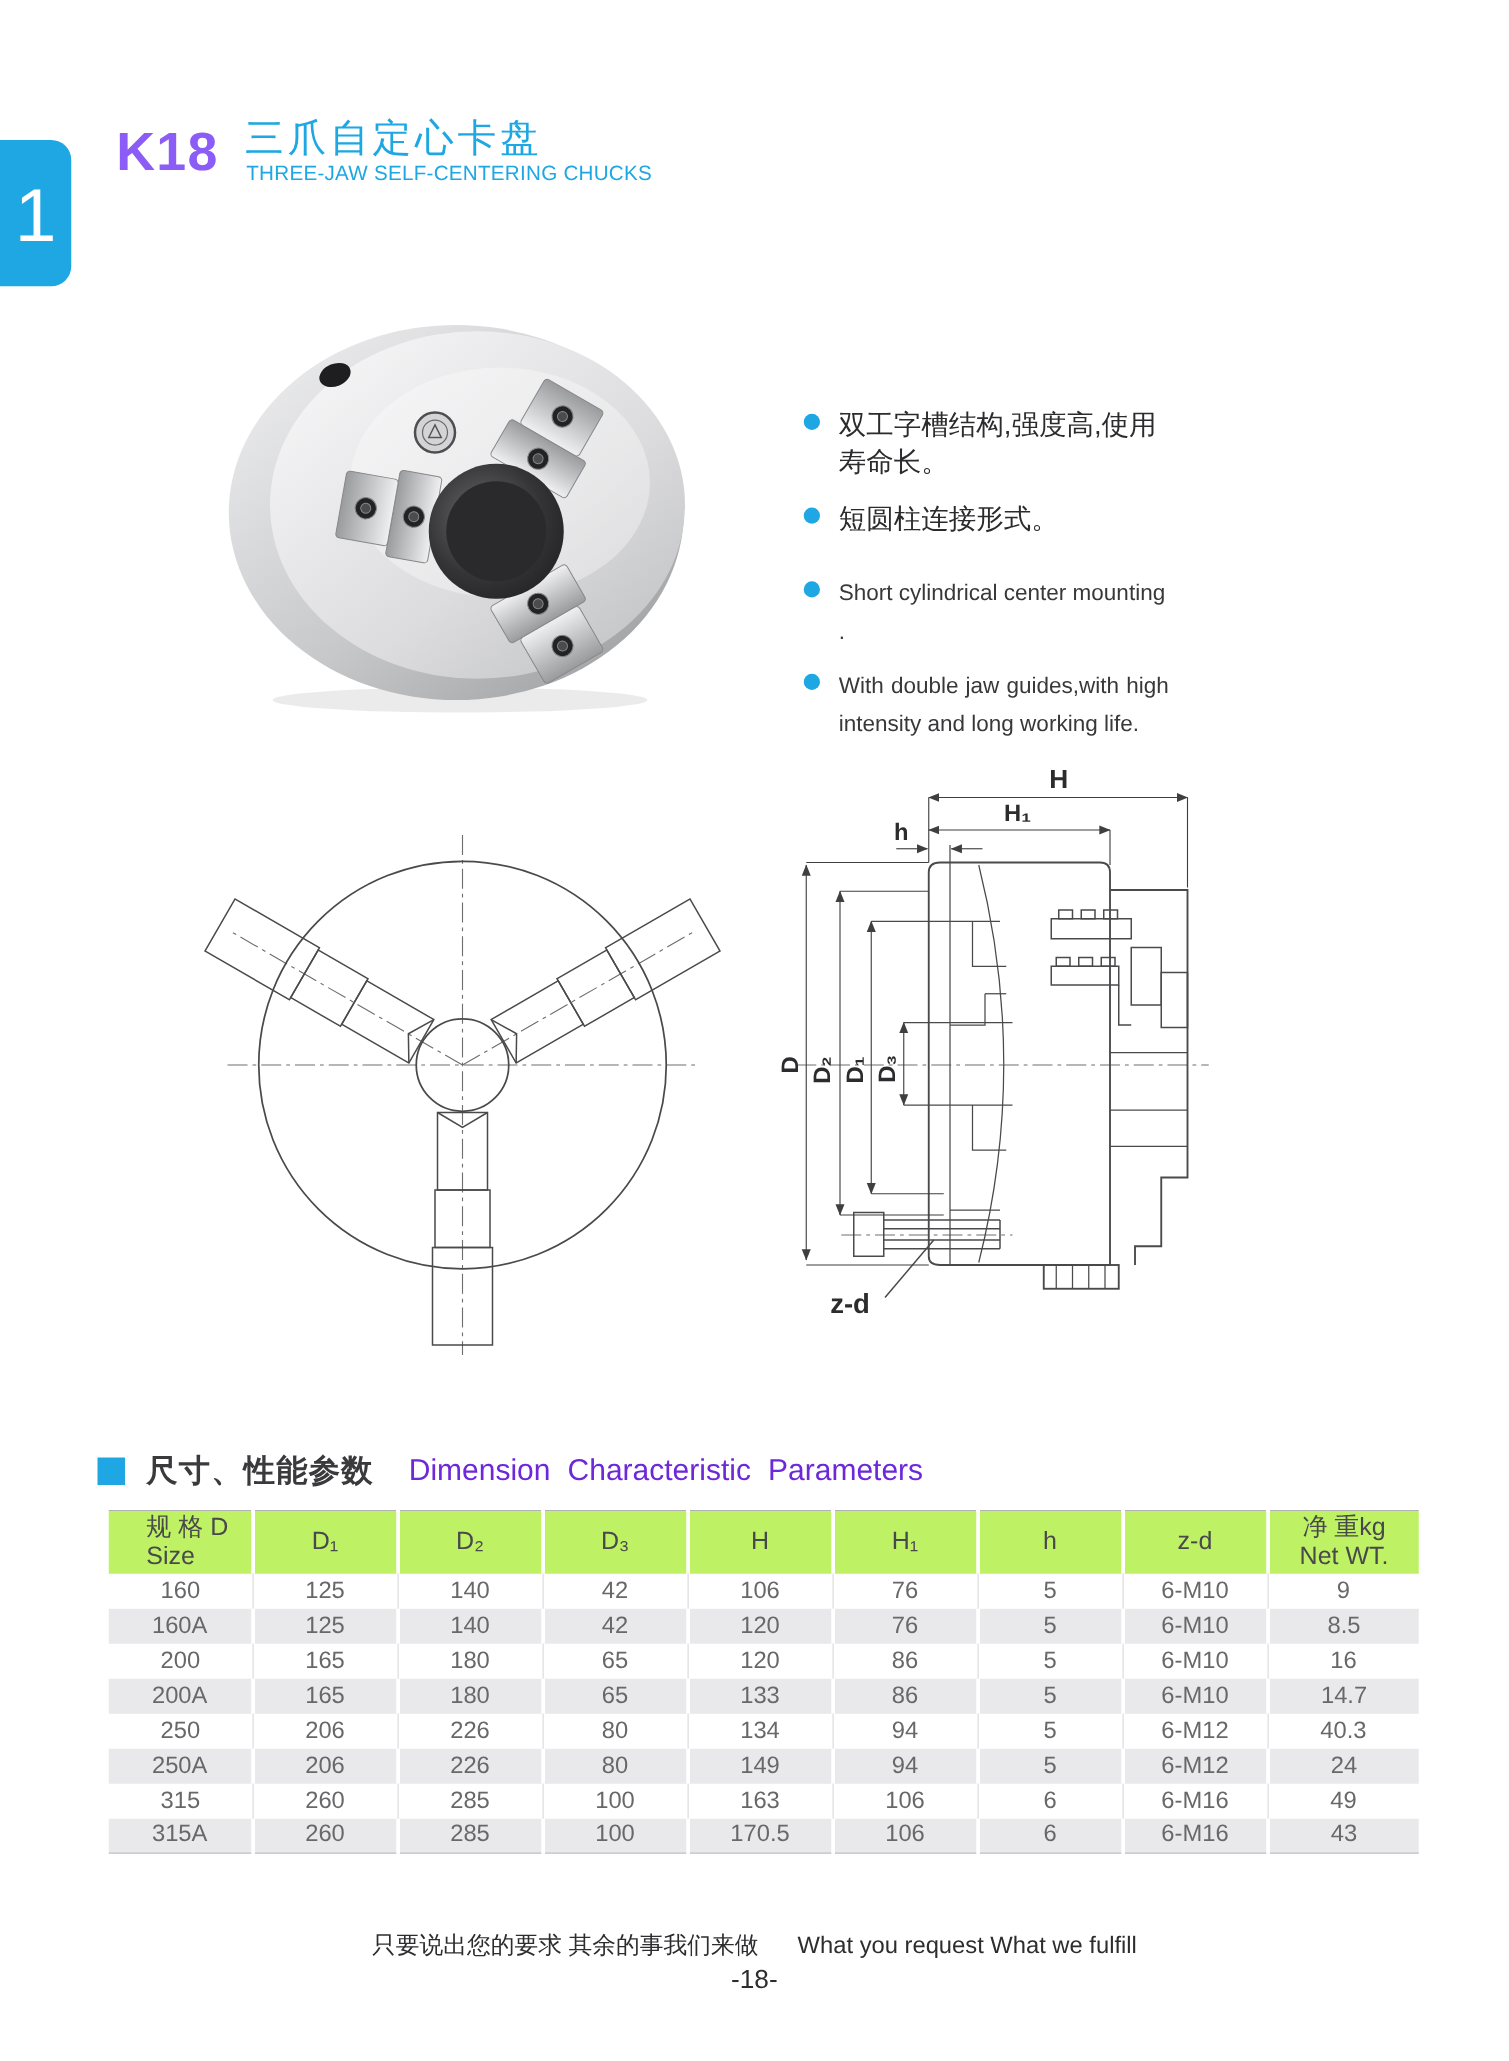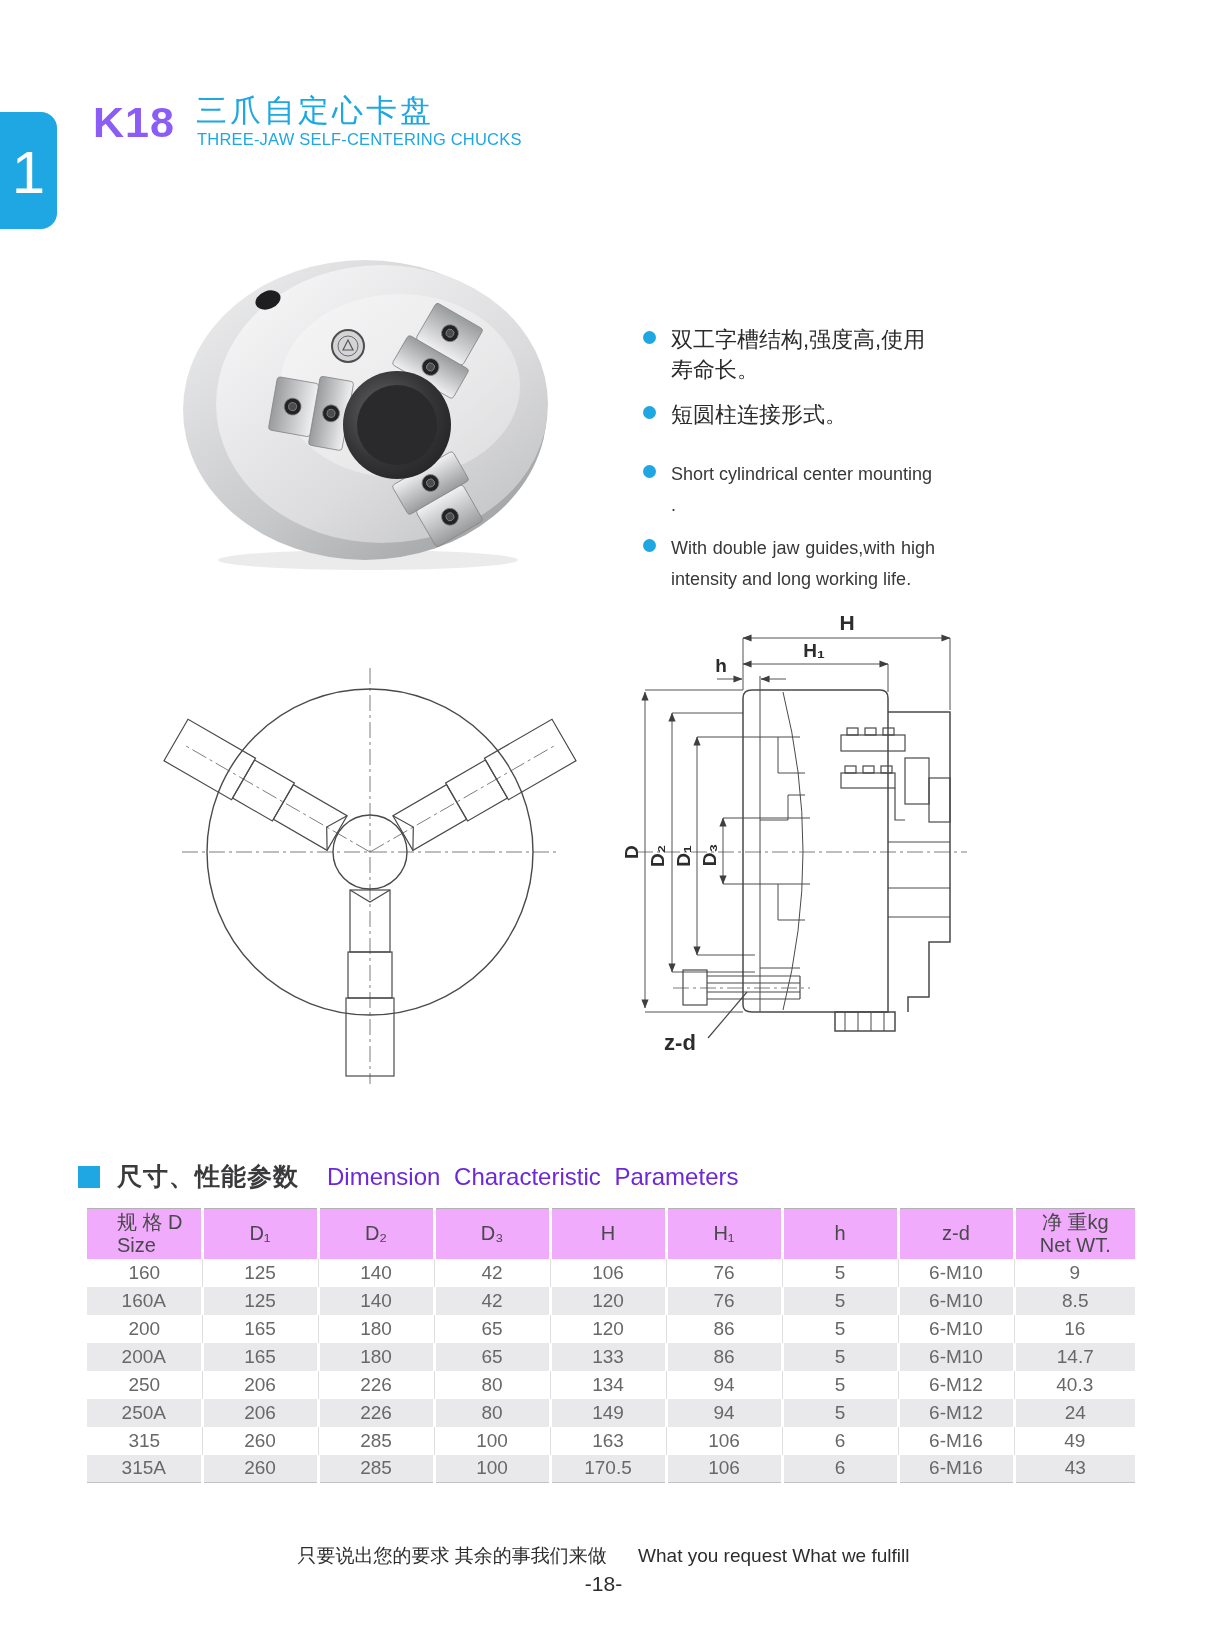--- a/index.html
+++ b/index.html
@@ -32,21 +32,21 @@
   
   .section-head{position:absolute;left:78px;top:1160px;display:flex;align-items:center;}
   .section-head .sq{width:22px;height:22px;background:#1ea7e2;margin-right:17px;}
   .sec-cn{font-size:25px;font-weight:700;color:#3a3a3c;letter-spacing:1px;}
   .sec-en{font-size:24px;color:#6d28d9;margin-left:28px;word-spacing:7px;}
 
   
   .dim-table{position:absolute;left:87px;top:1208px;width:1048px;border-collapse:collapse;
              table-layout:fixed;border-top:1px solid #b2b2b4;border-bottom:1px solid #c2c2c4;}
   .dim-table th,.dim-table td{font-weight:normal;text-align:center;padding:0;vertical-align:middle;}
-  .dim-table thead tr{background:#f0abfc;height:50px;}
+  .dim-table thead tr{background:#bef264;height:50px;}
   .dim-table thead th{color:#49494b;font-size:20px;border-right:3px solid #fff;line-height:23px;}
   .dim-table thead th:first-child{text-align:left;padding-left:30px;}
   .dim-table thead th:last-child{border-right:none;}
   .dim-table tbody tr{height:28px;}
   .dim-table tbody td{color:#68686a;font-size:19px;}
   .dim-table tbody tr:nth-child(even){background:#e9e9eb;}
   .dim-table tbody tr:nth-child(even) td{border-right:3px solid #fff;}
   .dim-table tbody tr:nth-child(odd) td{border-right:1px solid #dedee0;}
   .dim-table tbody td:last-child{border-right:none !important;}
 

